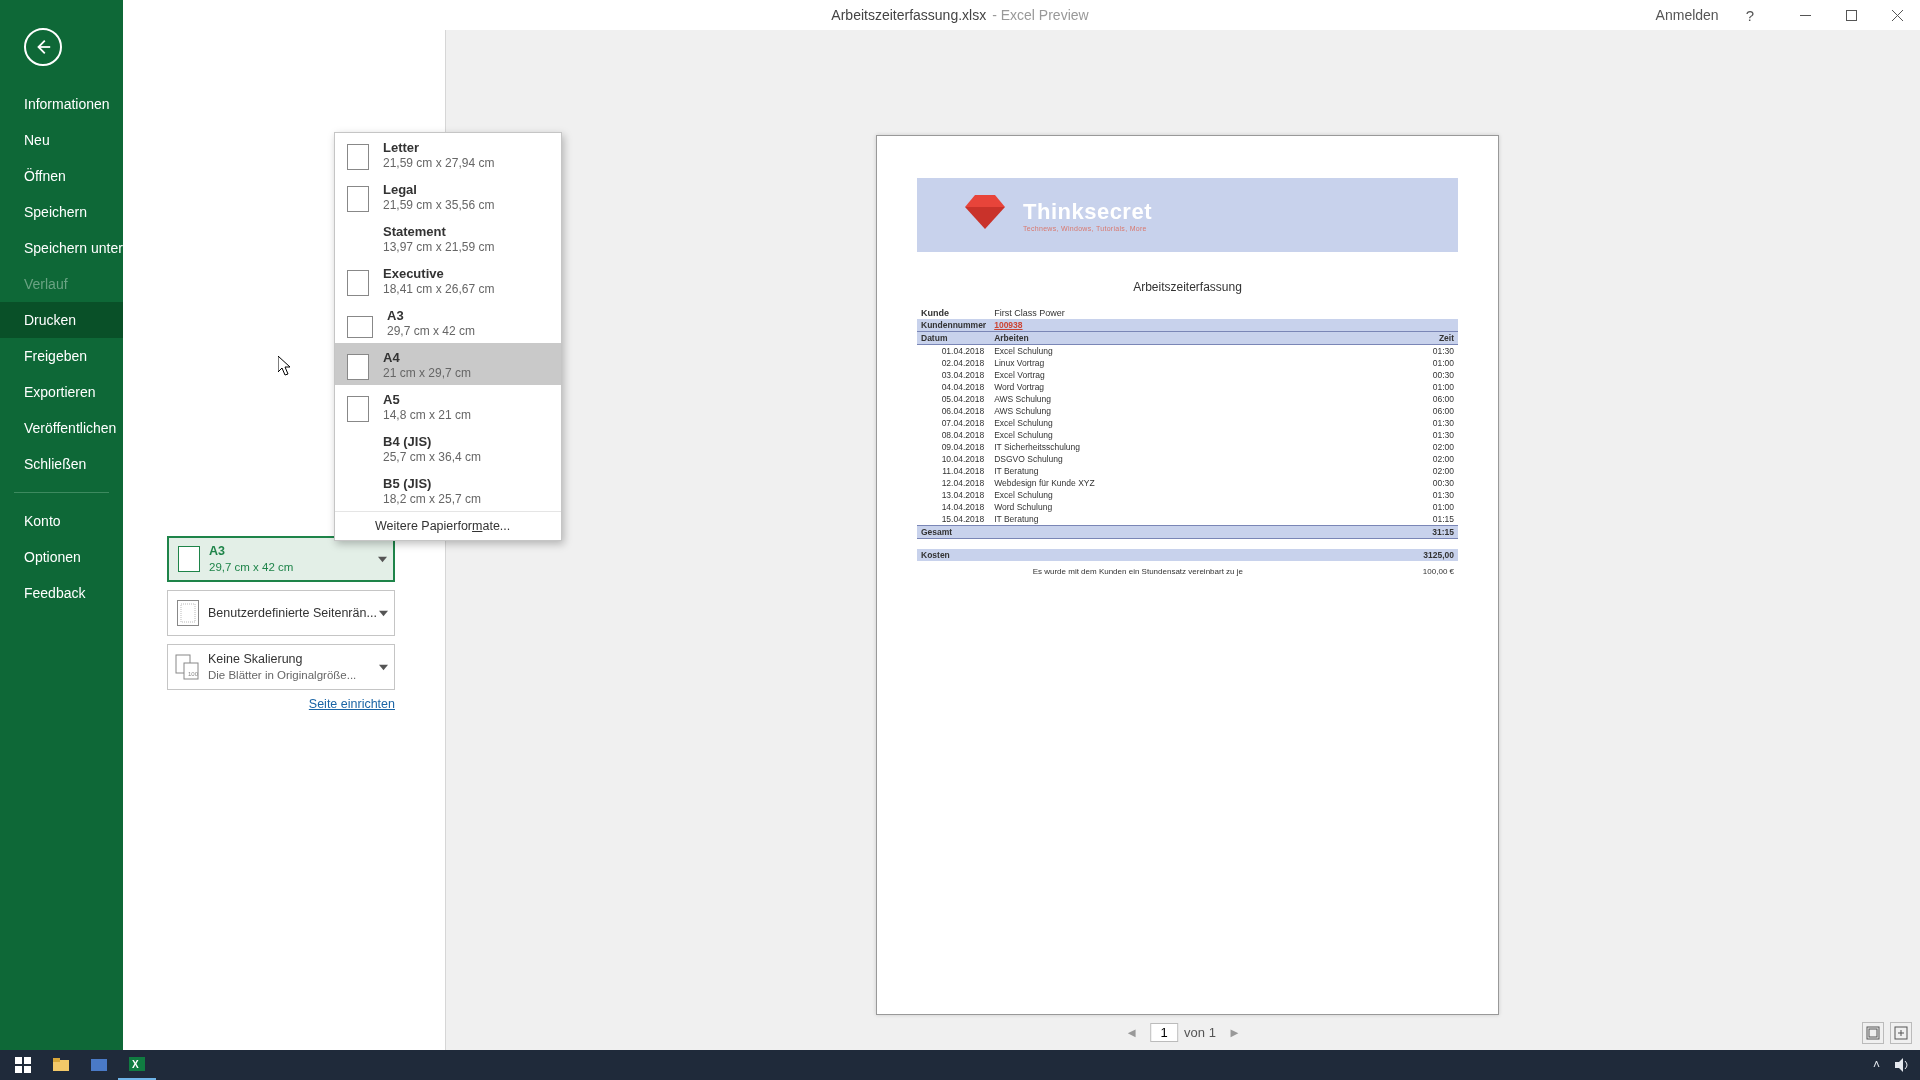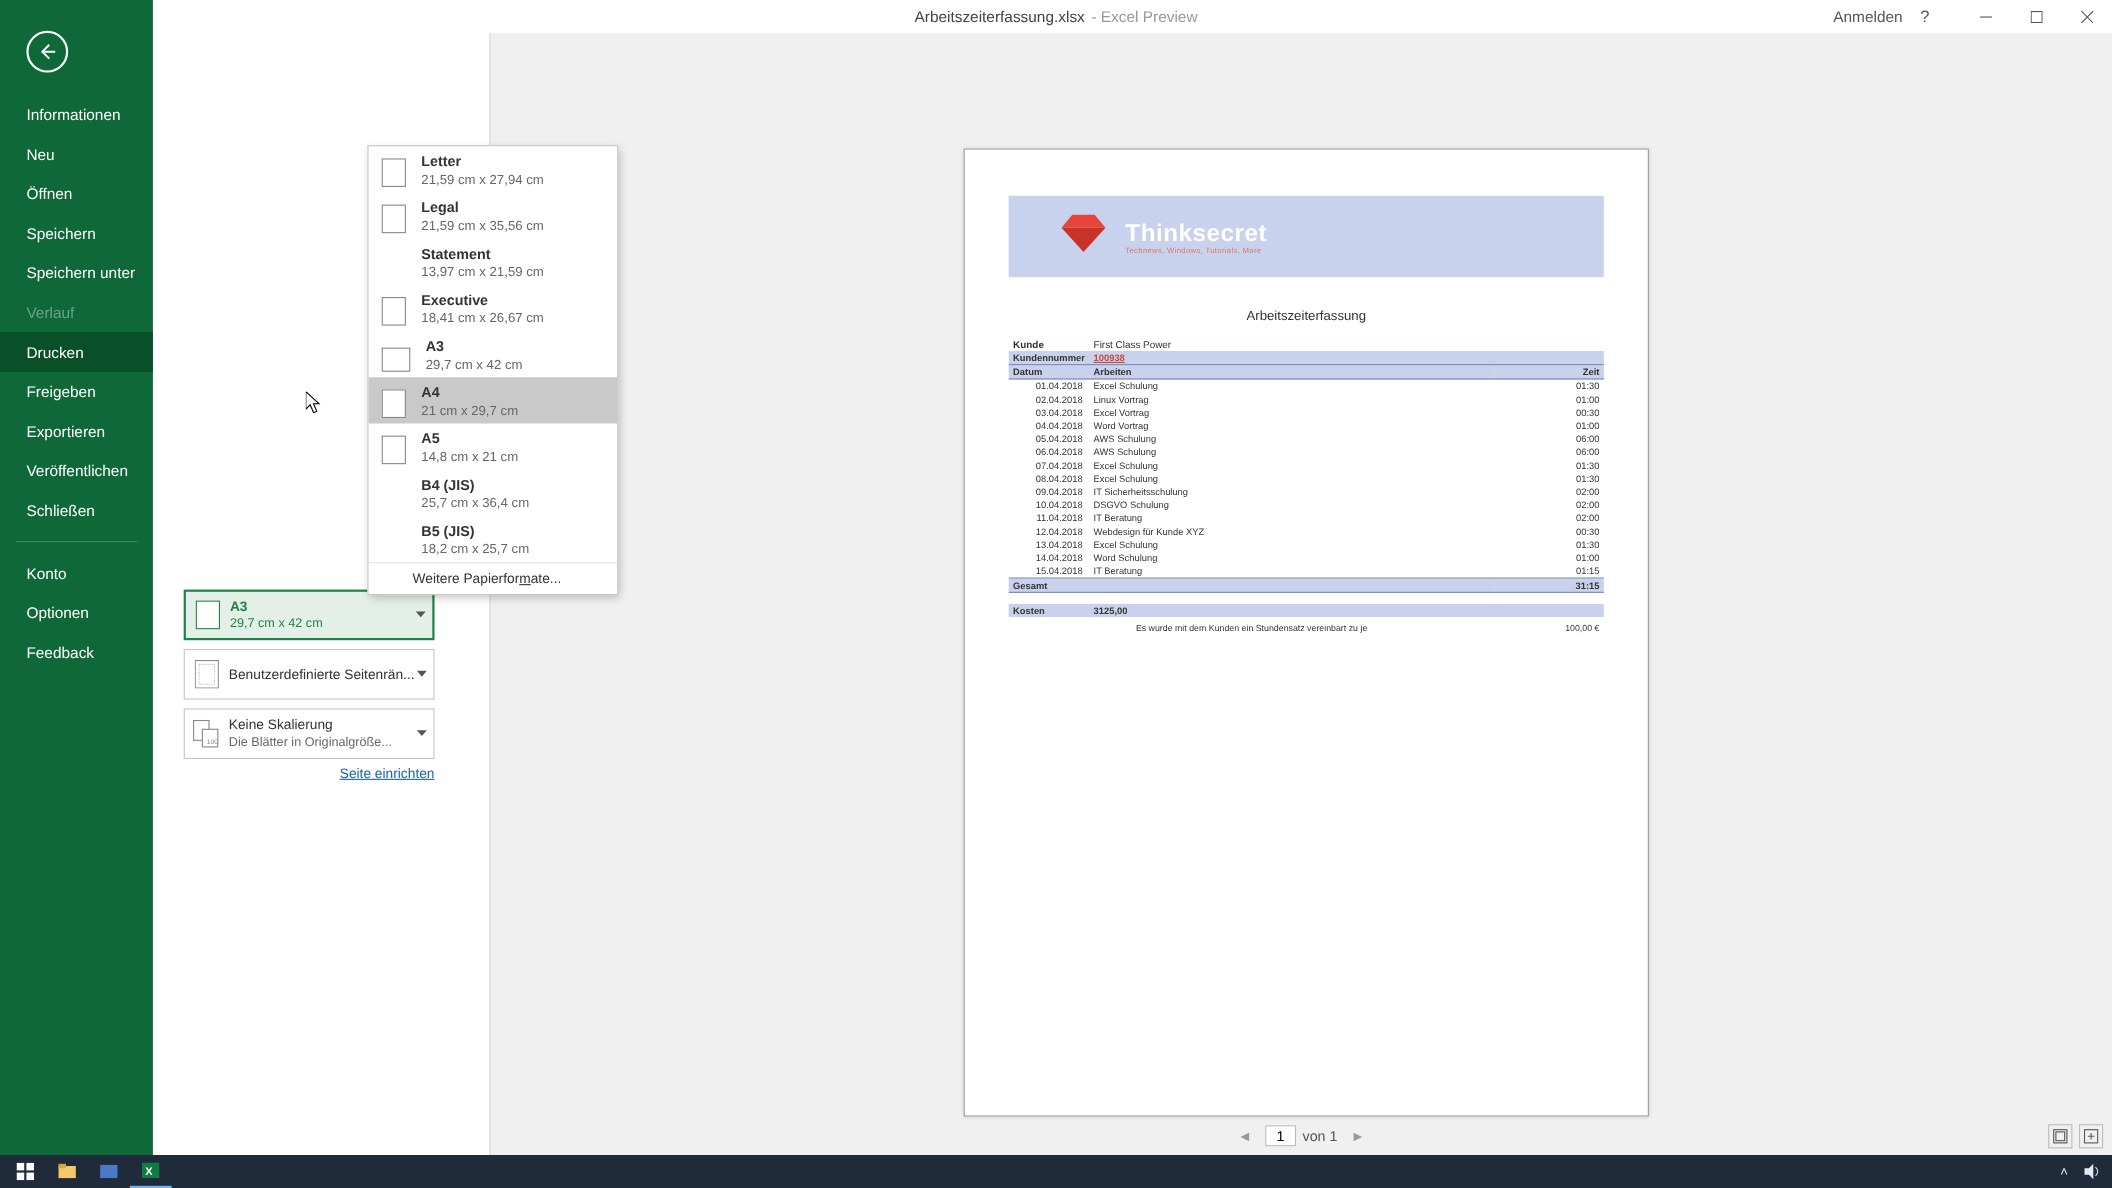--- a/index.html
+++ b/index.html
@@ -7,28 +7,28 @@
 
 
 .titlebar {
   position: absolute; top: 0; left: 0; right: 0; height: 30px;
   background: #fff; border-bottom: 0 solid transparent;
   display: flex; align-items: center; justify-content: center;
   font-size: 14px; color: #444;
 }
 .titlebar .title-accent { color: #999; margin-left: 6px; }
 .titlebar .right-controls { position: absolute; right: 0; top: 0; height: 30px; display: flex; align-items: center; }
-.titlebar .login { font-size: 14px; color: #555; margin-right: 16px; cursor: default; }
+.titlebar .login { font-size: 14px; color: #555; margin-right: 27px; cursor: default; }
 .titlebar .help { font-size: 15px; color: #555; margin-right: 28px; cursor: default; }
 .winbtn { width: 46px; height: 30px; display: flex; align-items: center; justify-content: center; color: #555; }
 .winbtn svg { width: 11px; height: 11px; stroke: #555; stroke-width: 1; fill: none; }
 
 
 .sidebar {
-  position: absolute; top: 0; left: 0; bottom: 30px; width: 139px;
+  position: absolute; top: 0; left: 0; bottom: 30px; width: 123px;
   background: #0e6837; color: #fff; padding-top: 10px;
 }
 .back-circle {
   width: 38px; height: 38px; border: 2px solid #fff; border-radius: 50%;
   display:flex; align-items:center; justify-content:center; margin: 18px 0 20px 24px;
 }
 .back-circle svg { width: 18px; height: 18px; stroke:#fff; stroke-width:2; fill:none; }
 .nav-item { padding: 10px 0 10px 24px; font-size: 14px; color: #fff; cursor: default; }
 .nav-item.disabled { color: #6aa383; }
 .nav-item.active { background: #095028; }
@@ -384,21 +384,21 @@
             <tr class="row-total">
               <td>Gesamt</td>
               <td></td>
               <td>31:15</td>
             </tr>
         <tr>
               <td colspan="3" style="height:10px"></td>
             </tr>
         <tr class="row-cost">
               <td>Kosten</td>
-              <td colspan="2" style="text-align:left">3125,00</td>
+              <td colspan="2" style="text-align:right">3125,00</td>
             </tr>
         <tr class="note-row">
               <td colspan="2">Es wurde mit dem Kunden ein Stundensatz vereinbart zu je</td>
               <td style="text-align:right">100,00 €</td>
             </tr>
       </tbody>
         </table>
     </div>
   </div>
 

